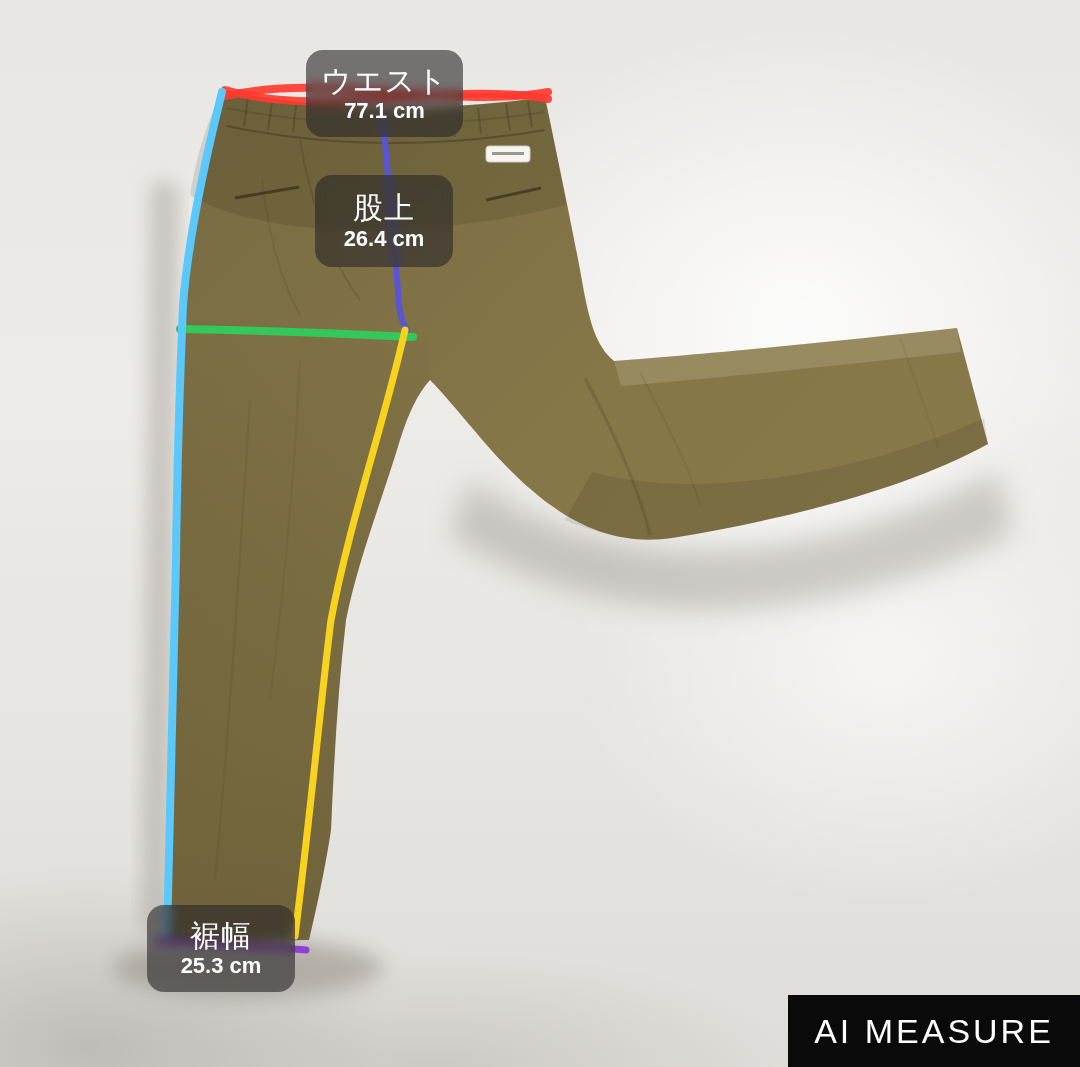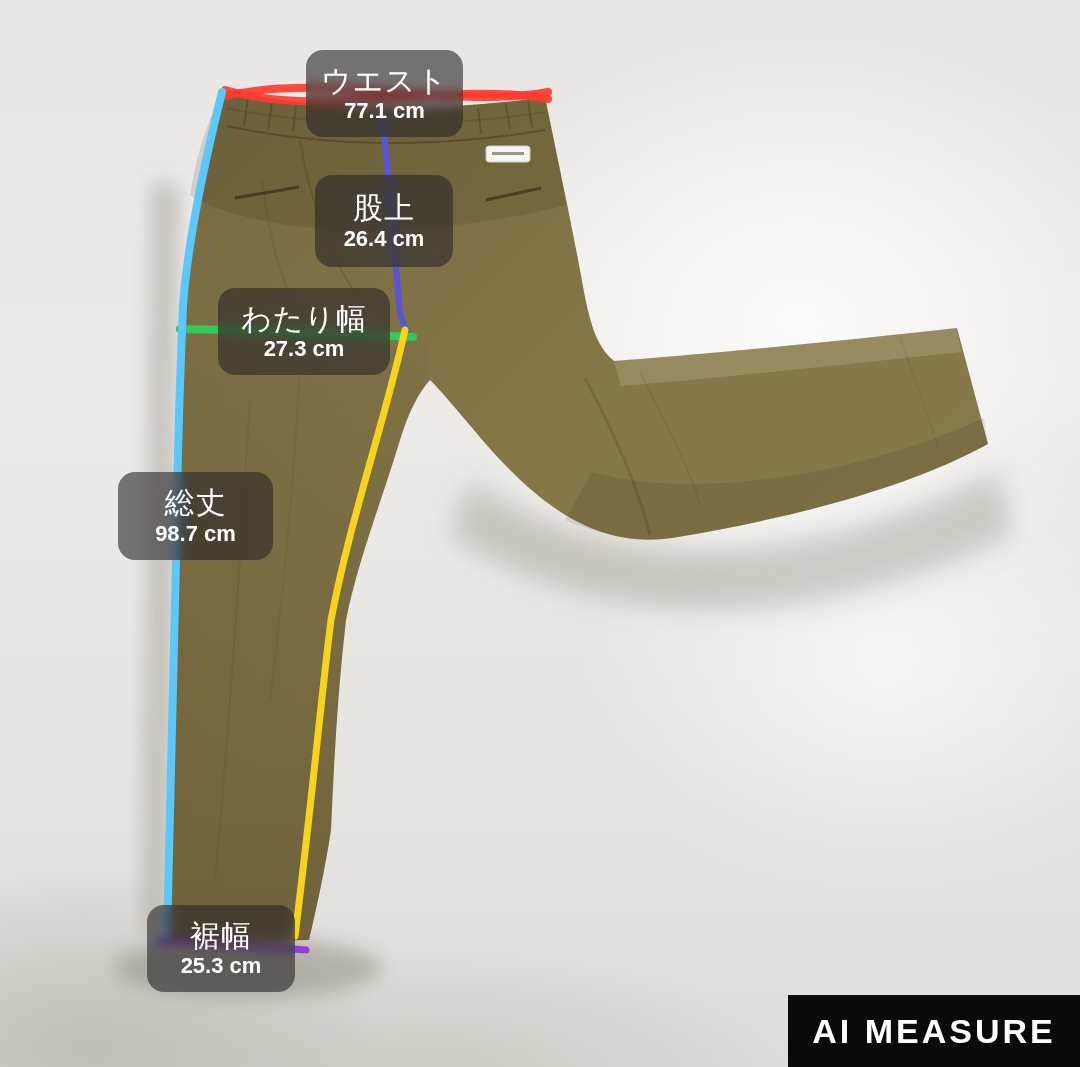--- a/index.html
+++ b/index.html
@@ -20,21 +20,21 @@
     -webkit-backdrop-filter:blur(5px);backdrop-filter:blur(5px);
     color:#fff;text-align:center;box-sizing:border-box;
   }
   .mname{font-size:30px;font-weight:400;line-height:1.05;letter-spacing:1px;white-space:nowrap;}
   .mvalue{font-size:22px;font-weight:700;line-height:1.05;white-space:nowrap;}
   #watermark{
     position:absolute;left:788px;top:995px;width:292px;height:72px;
     display:flex;align-items:center;justify-content:center;
   }
   #watermark span{
-    font-size:34px;font-weight:700;letter-spacing:3px;white-space:nowrap;
+    font-size:34px;font-weight:400;letter-spacing:3px;white-space:nowrap;
   }
 </style>
 </head>
 <body>
 
 <div id="scene">
 
   <svg id="photo-svg" width="1080" height="1067" viewBox="0 0 1080 1067">
     <defs>
       <filter id="blur14" x="-30%" y="-30%" width="160%" height="160%">
@@ -132,29 +132,21 @@
   <div class="mlabel" style="left:306px;top:50px;width:157px;height:87px">
     <span class="mname">ウエスト</span>
     <span class="mvalue">77.1 cm</span>
   </div>
 
   <div class="mlabel" style="left:315px;top:175px;width:138px;height:92px">
     <span class="mname">股上</span>
     <span class="mvalue">26.4 cm</span>
   </div>
 
-  <div class="mlabel" style="left:218px;top:288px;width:172px;height:87px">
-    <span class="mname">わたり幅</span>
-    <span class="mvalue">27.3 cm</span>
-  </div>
 
-  <div class="mlabel" style="left:118px;top:472px;width:155px;height:88px">
-    <span class="mname">総丈</span>
-    <span class="mvalue">98.7 cm</span>
-  </div>
 
 
   <div class="mlabel" style="left:147px;top:905px;width:148px;height:87px">
     <span class="mname">裾幅</span>
     <span class="mvalue">25.3 cm</span>
   </div>
 
   <div id="watermark" style="background: rgb(10, 10, 10); color: rgb(255, 255, 255);">
     <span>AI MEASURE</span>
   </div>

